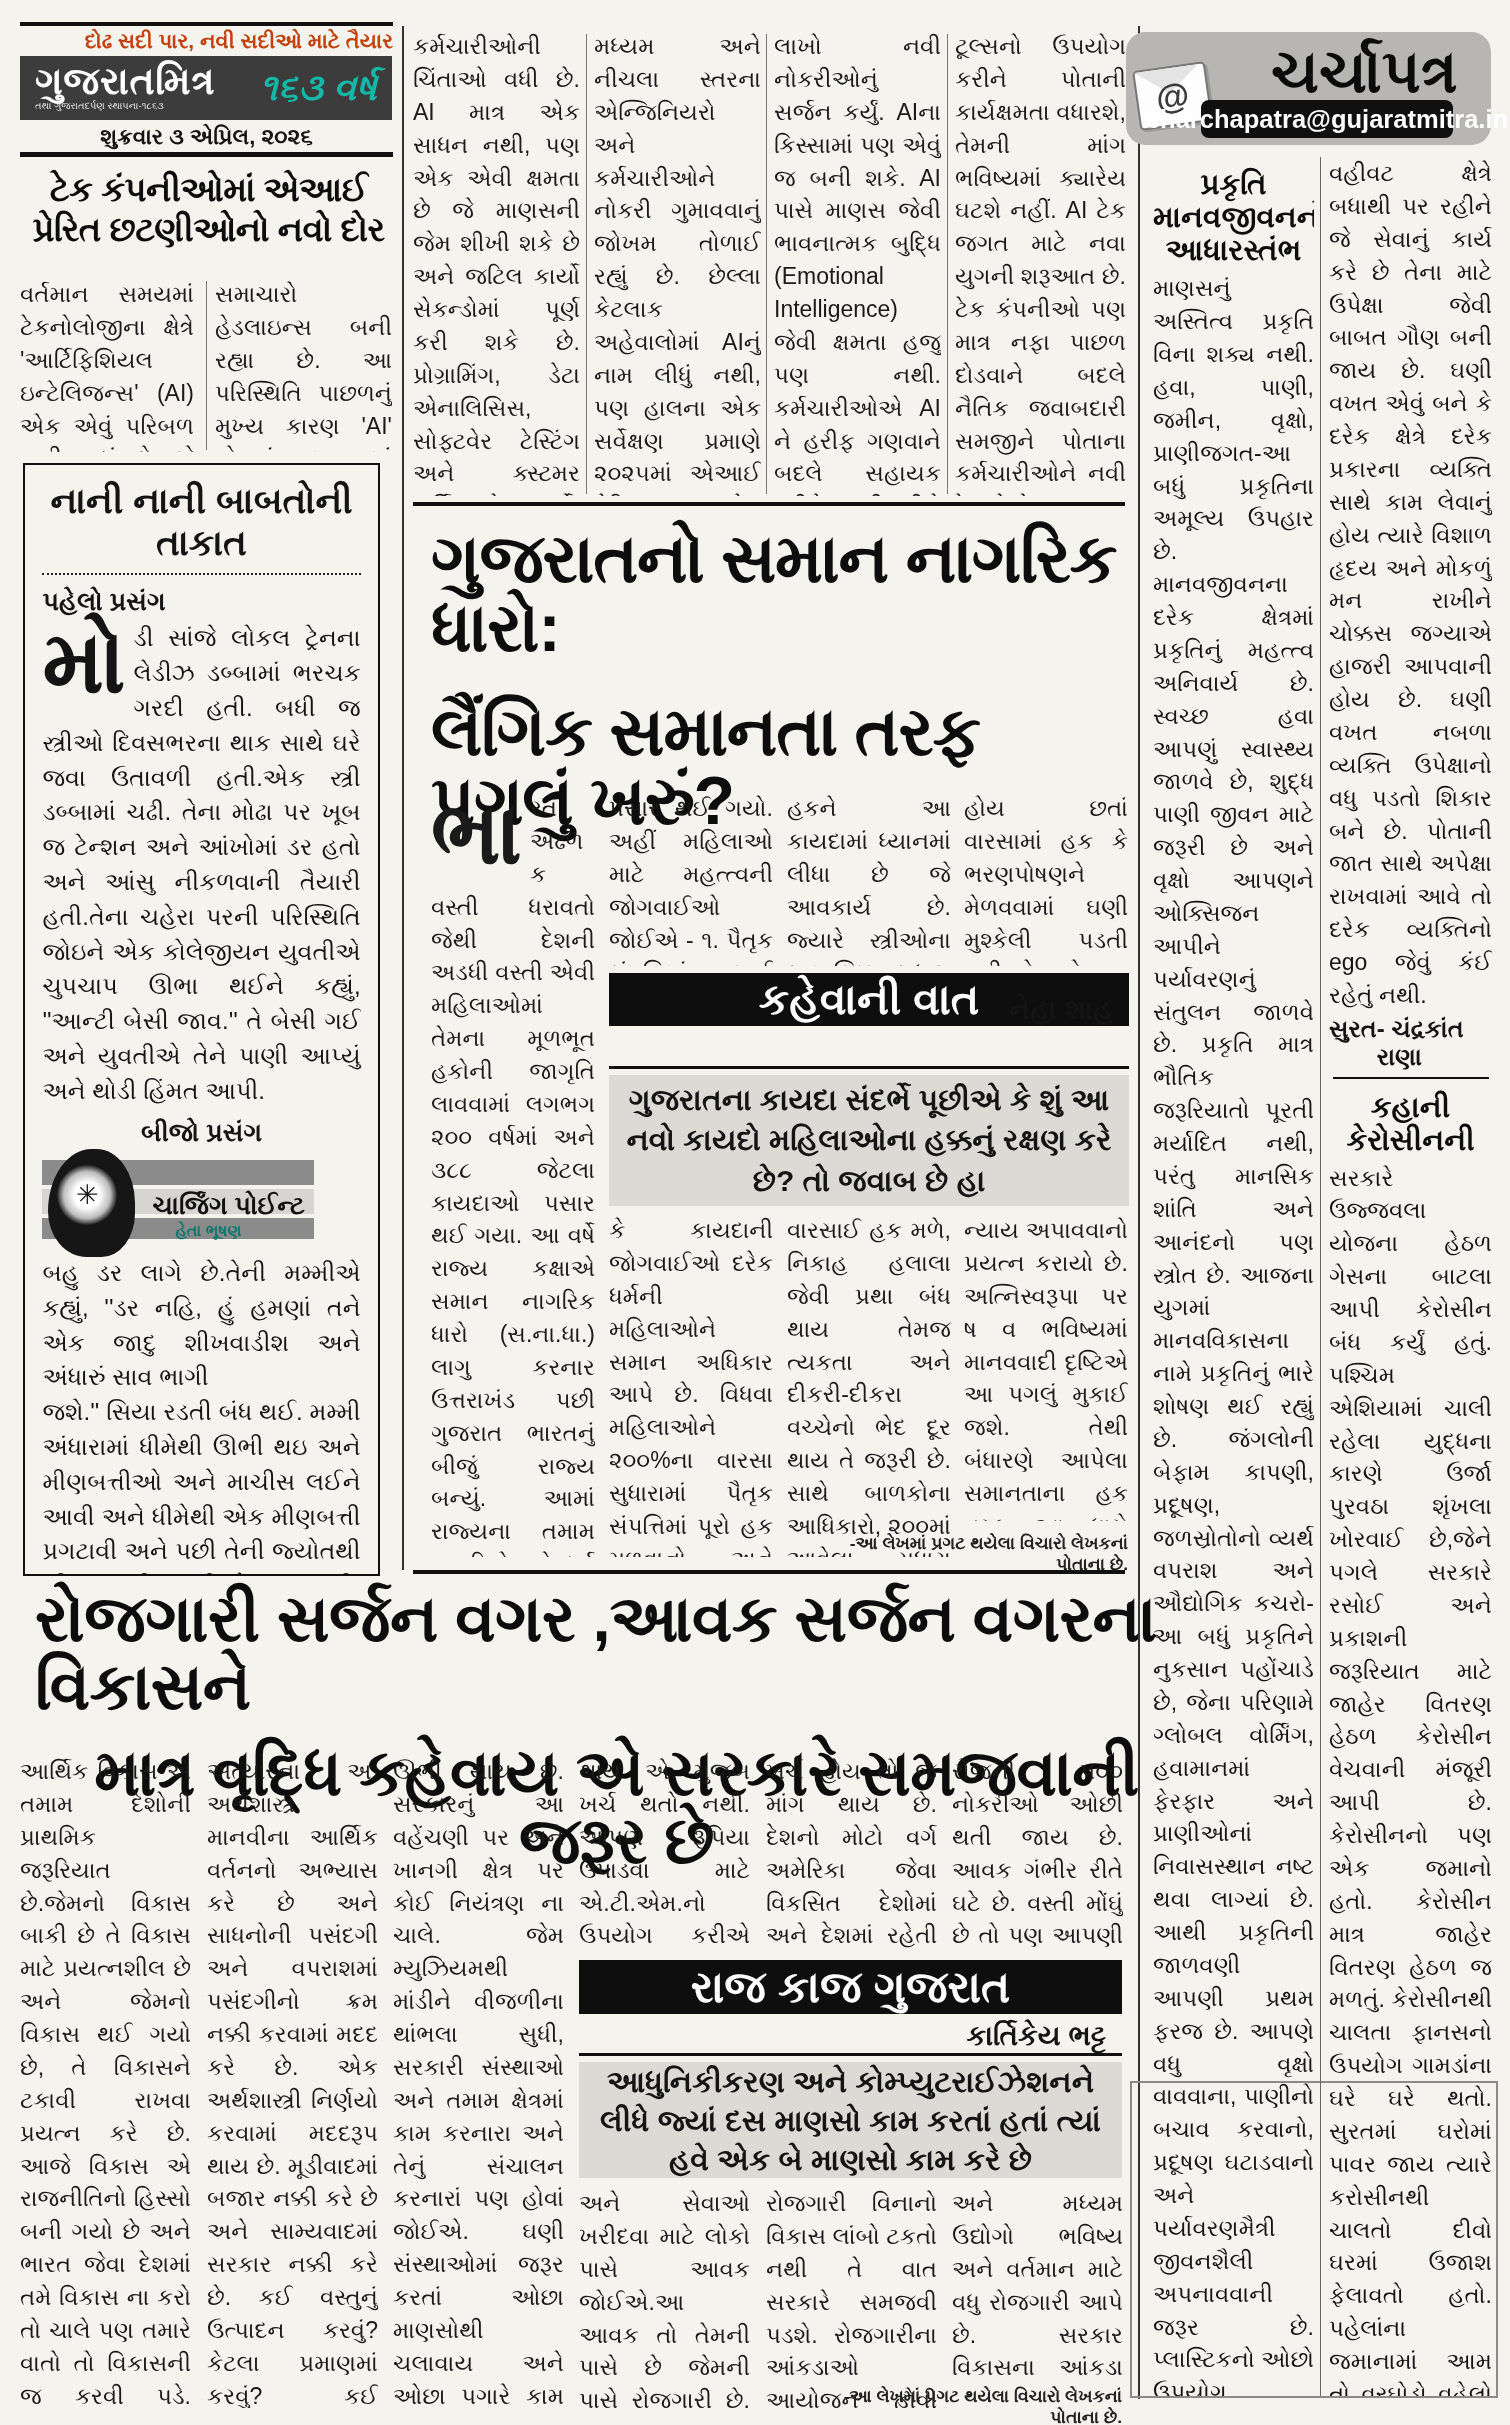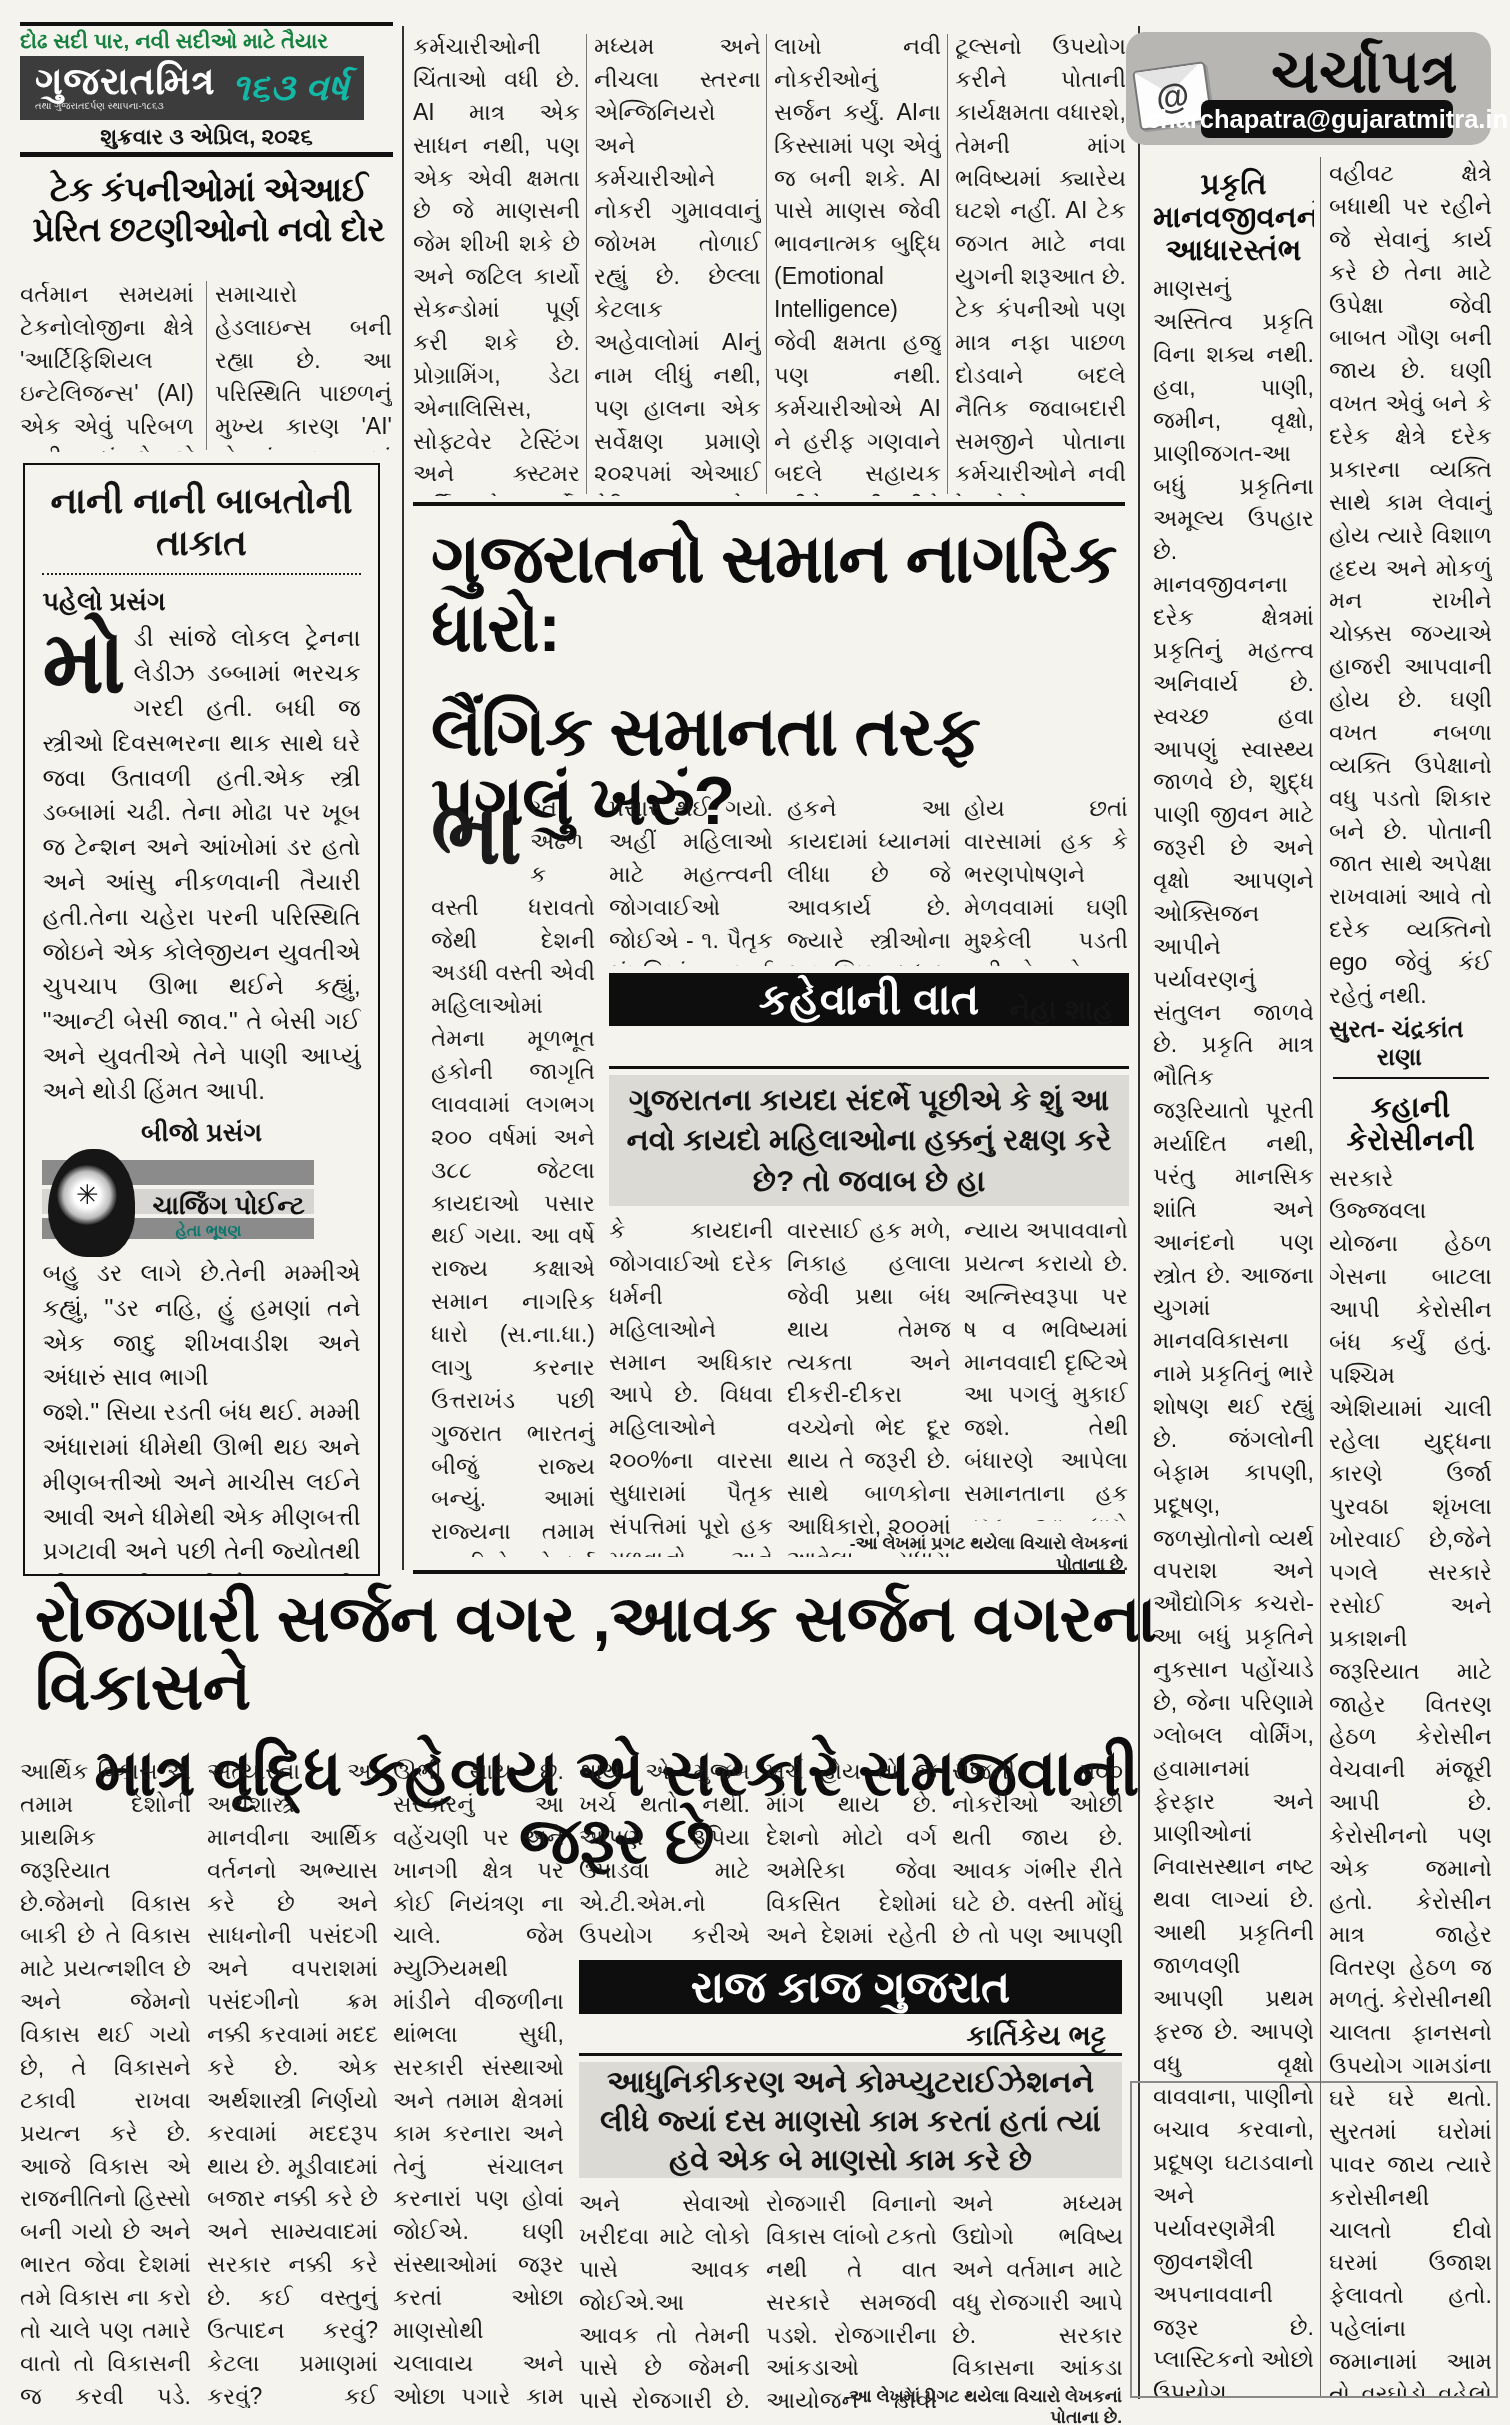--- a/index.html
+++ b/index.html
@@ -12,21 +12,21 @@
   .rule-h{position:absolute;background:#111;}
   .rule-v{position:absolute;background:#333;}
   .bodytxt{
     position:absolute;font-size:23px;line-height:1.43;text-align:justify;
     overflow:hidden;word-break:break-word;color:#1a1a1a;
   }
   .center{text-align:center;}
   .headline{position:absolute;font-weight:800;color:#0d0d0d;letter-spacing:-0.6px;}
   .dropcap{float:left;font-size:87px;line-height:.82;font-weight:700;margin:4.6px 8px 0 0;}
   
-  .mast-tag{position:absolute;font-weight:700;color:#15803d;font-size:21px;text-align:left;}
+  .mast-tag{position:absolute;font-weight:700;color:#c2410c;font-size:21px;text-align:right;}
   .mast-box{position:absolute;background:#3c3c3c;color:#fff;display:flex;align-items:center;justify-content:space-between;padding:0 15px;box-sizing:border-box;}
   .mast-logo{font-size:38px;font-weight:800;letter-spacing:0.6px;line-height:.9;}
   .mast-sub{font-size:9.8px;font-weight:400;color:#e8e8e8;margin-top:2.3px;}
   .mast-years{font-size:37px;font-weight:800;color:#14b8a6;font-style:italic;}
   .mast-date{position:absolute;font-weight:700;font-size:22px;text-align:center;}
   
   .cp-box{position:absolute;background:#b7b6b2;border-radius:19.7px;}
   .cp-title{position:absolute;font-size:60px;font-weight:800;color:#0b0b0b;}
   .cp-mailbar{position:absolute;background:#101010;border-radius:8px;color:#fff;font-weight:800;font-size:25.5px;display:flex;align-items:center;justify-content:center;}
   .envelope{position:absolute;width:69px;height:56px;background:#fdfdfd;border:2.3px solid #777;border-radius:4.6px;transform:rotate(-8deg);display:flex;align-items:center;justify-content:center;box-shadow:2.3px 2.3px 0 #9a9a9a;}
@@ -57,21 +57,21 @@
   .pull{position:absolute;background:#dbdad5;font-weight:800;text-align:center;display:flex;align-items:center;justify-content:center;padding:5.8px 15px;box-sizing:border-box;}
   .footnote{position:absolute;font-size:17.4px;font-weight:700;text-align:right;color:#222;}
 </style>
 </head>
 <body>
 
 <div class="page">
 
   <div class="rule-h" style="left:20px;top:22px;width:373px;height:4px;"></div>
   <div class="mast-tag" style="left:20px;top:29px;width:373px;">દોઢ સદી પાર, નવી સદીઓ માટે તૈયાર</div>
-  <div class="mast-box" style="left:20px;top:56px;width:344px;height:64px;">
+  <div class="mast-box" style="left:20px;top:56px;width:372px;height:64px;">
     <div>
       <div class="mast-logo">ગુજરાતમિત્ર</div>
       <div class="mast-sub">તથા ગુજરાતદર્પણ સ્થાપના-૧૮૬૩</div>
     </div>
     <div class="mast-years">૧૬૩ વર્ષ</div>
   </div>
   <div class="mast-date" style="left:20px;top:124px;width:373px;">શુક્રવાર ૩ એપ્રિલ, ૨૦૨૬</div>
   <div class="rule-h" style="left:20px;top:152px;width:373px;height:4.6px;"></div>
 
   <div class="headline center" style="left:22px;top:169px;width:373px;font-size:34px;line-height:1.18;">

